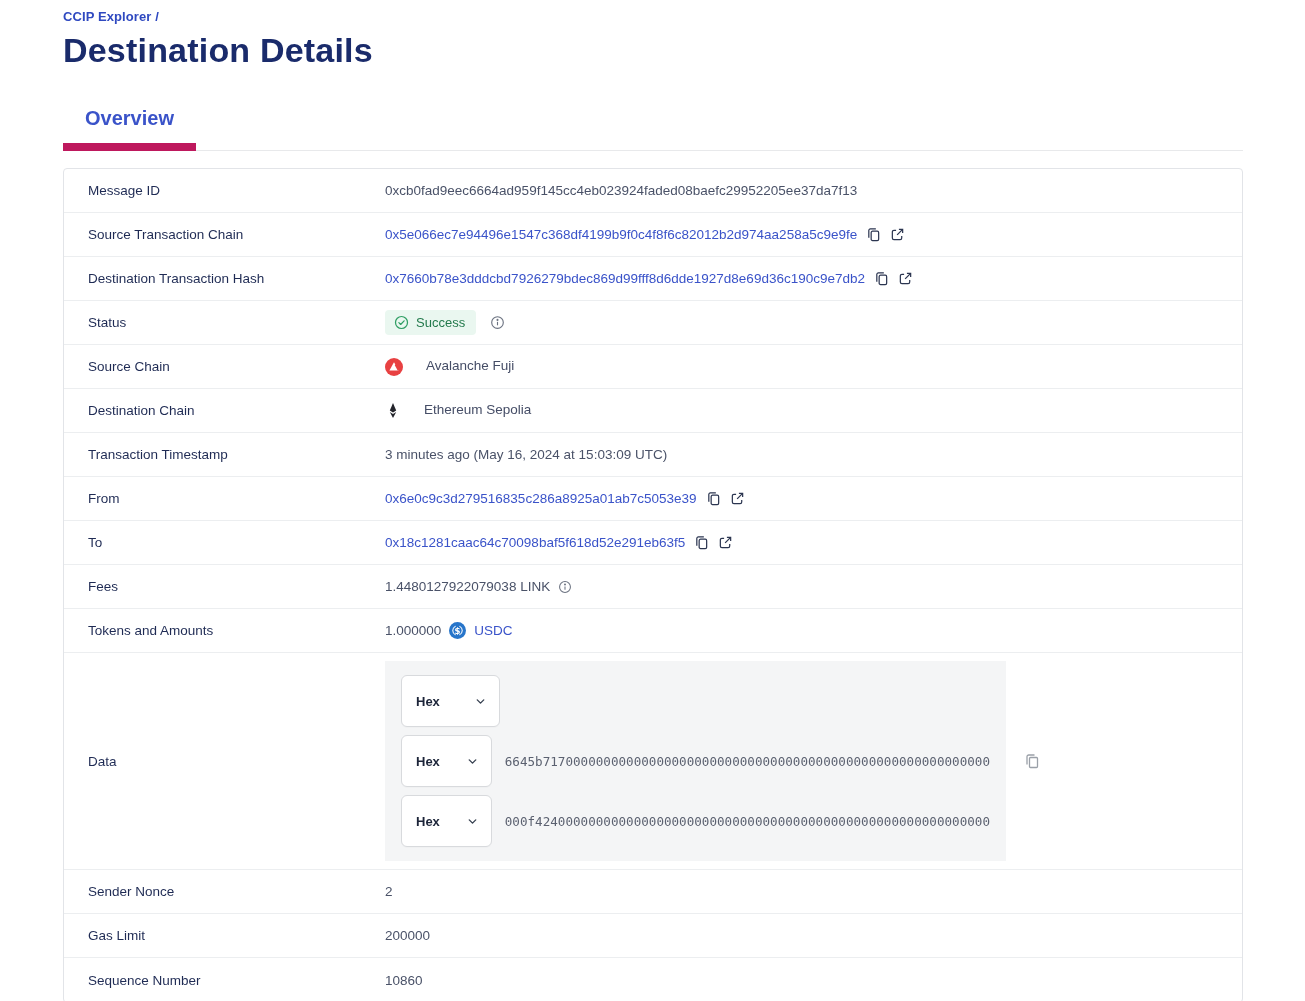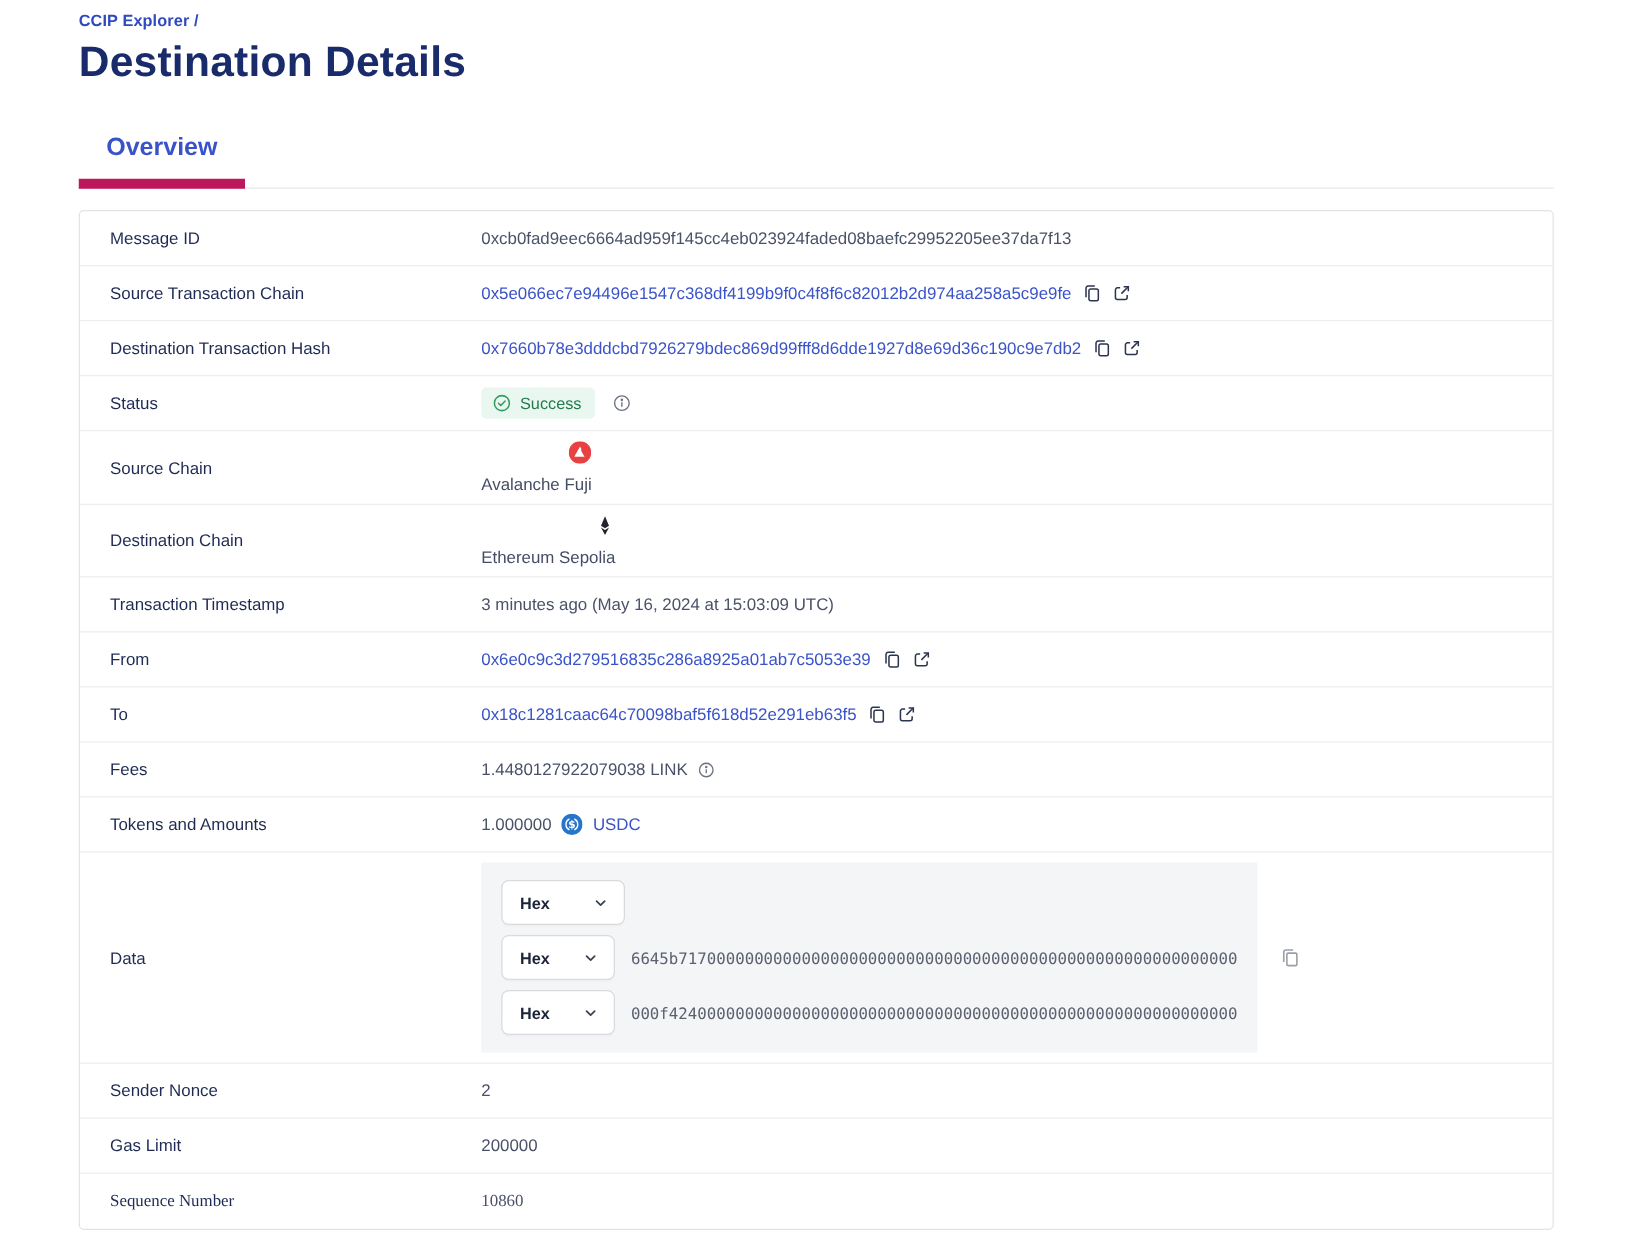--- a/index.html
+++ b/index.html
@@ -10,41 +10,41 @@
   .breadcrumb { font-size:13px; font-weight:700; color:#2f49c0; letter-spacing:.1px; }
   .breadcrumb a { color:#2f49c0; text-decoration:none; cursor:pointer; }
   .page-title { margin-top:7px; font-size:34px; font-weight:700; color:#1a2b6b; letter-spacing:.2px; }
 
   .tabs { margin-top:37px; border-bottom:1px solid #e8e9eb; display:flex; }
   .tab { padding:0 22px 13px 22px; font-size:20px; font-weight:700; color:#3a53c9;
     border-bottom:8px solid #be185d; margin-bottom:-1px; cursor:pointer; }
 
   .card { margin-top:17px; border:1px solid #e2e4e8; border-radius:4px; background:#fff; }
   .row { display:flex; align-items:center; min-height:44px; padding:8px 24px; border-bottom:1px solid #eceef0; }
-  .row:last-child { border-bottom:none;font-family:Liberation Serif, serif; }
+  .row:last-child { border-bottom:none; }
   .row-label { flex:0 0 297px; font-size:13.5px; font-weight:500; color:#1f2b54; }
   .row-value { display:flex; align-items:center; font-size:13.5px; color:#4a5268; }
 
   .hash-link { color:#3a53c9; text-decoration:none; cursor:pointer; font-size:13.5px; }
   .icon-btn { display:inline-flex; align-items:center; justify-content:center; margin-left:9px; cursor:pointer; }
   .icon-btn svg { display:block; }
 
   .status-badge { display:inline-flex; align-items:center; gap:7px; background:#eaf7f0;
     color:#237a4c; font-size:13px; font-weight:500; border-radius:4px; padding:5px 11px 5px 9px; }
   .info-btn { display:inline-flex; margin-left:14px; cursor:pointer; }
 
-  .chain { display:inline-flex; align-items:flex-end; gap:9px; color:#454d66;flex-direction:column; }
+  .chain { display:inline-flex; align-items:flex-start; gap:23px; color:#454d66; }
   .token-row { display:inline-flex; gap:8px; }
   .token-link { color:#3a53c9; text-decoration:none; cursor:pointer; font-weight:500; }
 
   .data-row { align-items:center; }
   .data-block { background:#f4f5f6; width:621px; padding:14px 16px; }
   .data-line { display:flex; align-items:center; margin-bottom:8px; }
   .data-line:last-child { margin-bottom:0; }
-  .hex-select { width:99px; height:36px; background:#fff; border:1px solid #d8dadd; border-radius:6px;
+  .hex-select { width:99px; height:52px; background:#fff; border:1px solid #d8dadd; border-radius:6px;
     display:flex; align-items:center; justify-content:space-between; padding:0 12px 0 14px;
     font-size:13px; font-weight:700; color:#1c2438; cursor:pointer; box-shadow:0 1px 1px rgba(0,0,0,.02); }
   .hex-text { margin-left:13px; font-family:"DejaVu Sans Mono","Liberation Mono",monospace;
     font-size:12.6px; color:#5b6170; white-space:nowrap; }
   .data-copy { margin-left:18px; cursor:pointer; display:inline-flex; }
 </style>
 </head>
 <body>
 
 <div class="page">

